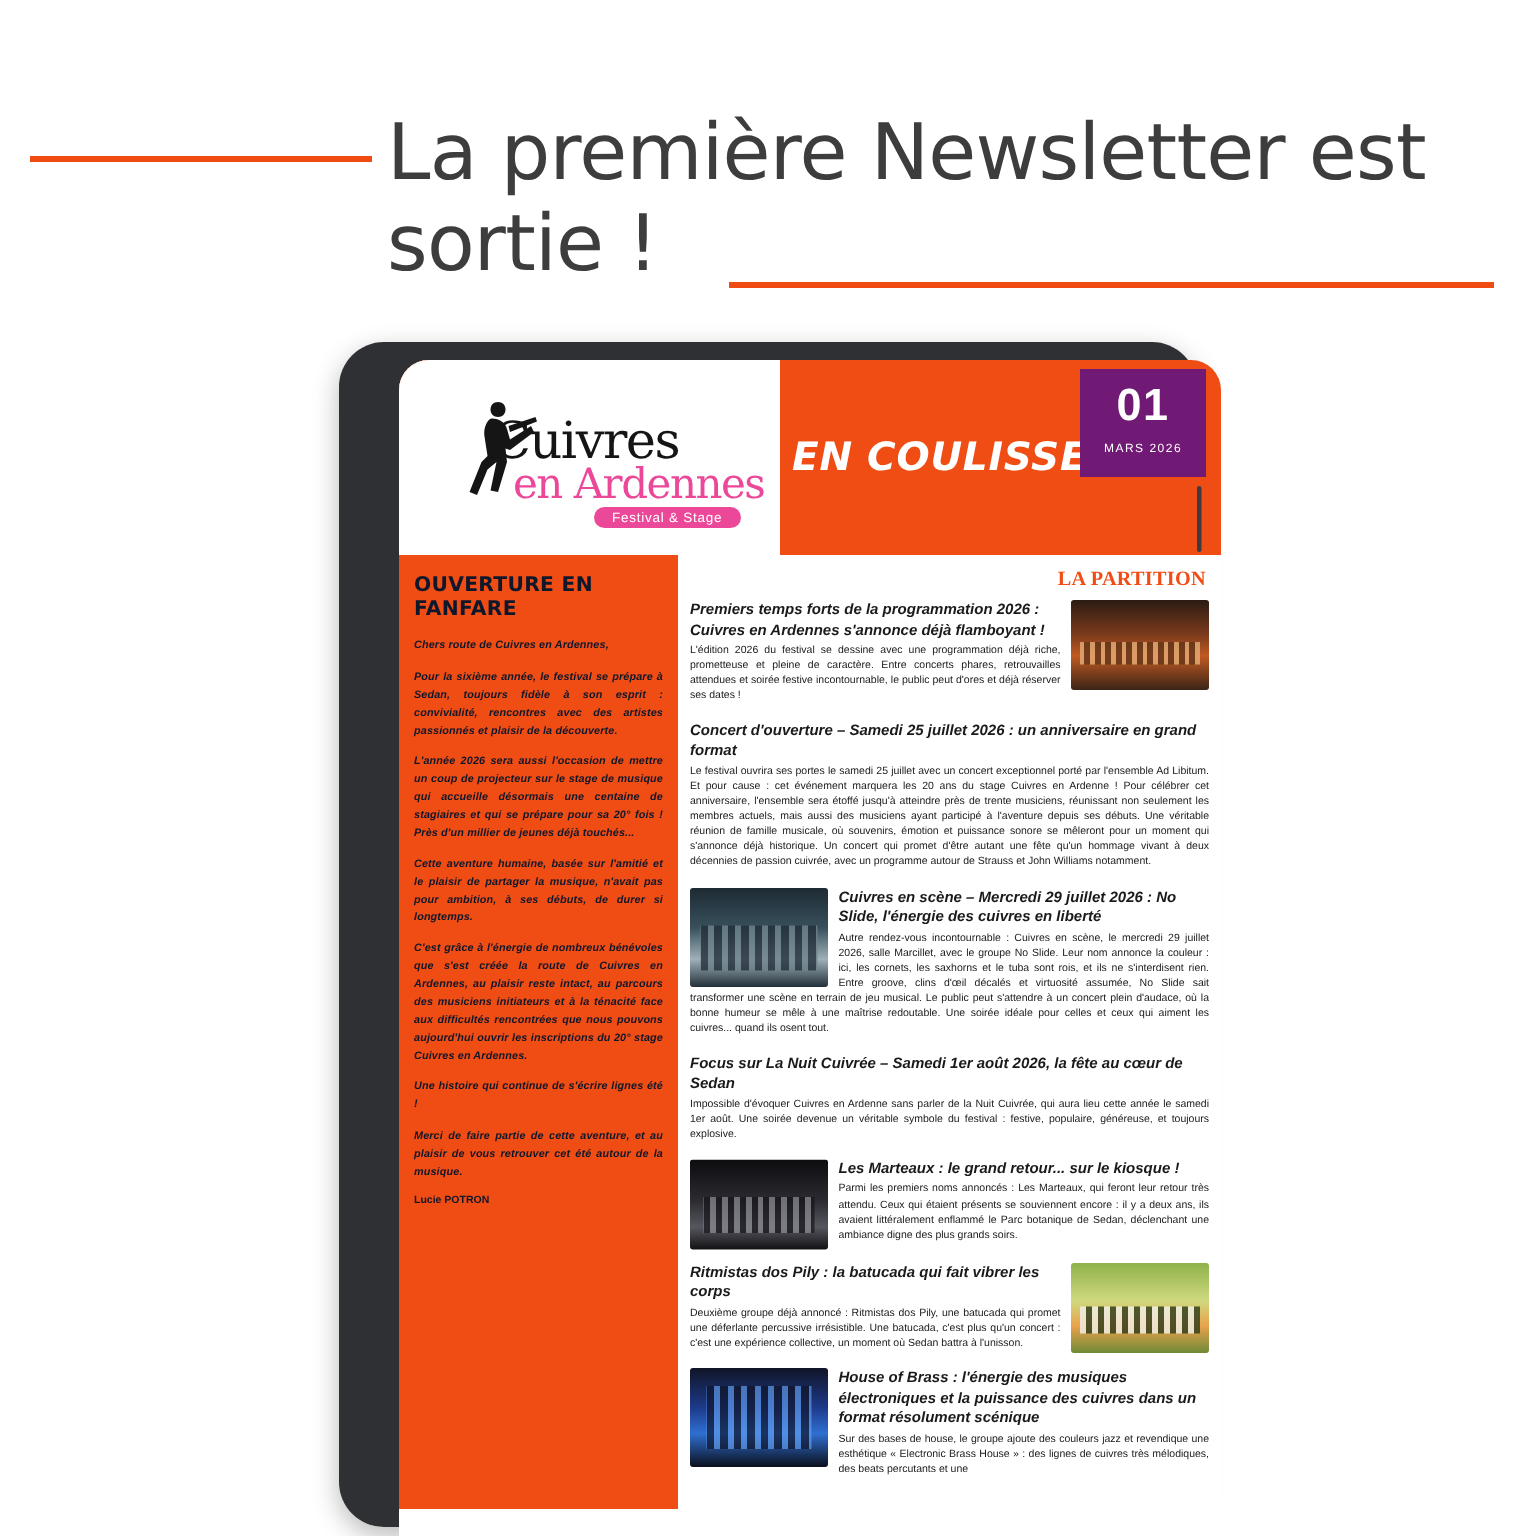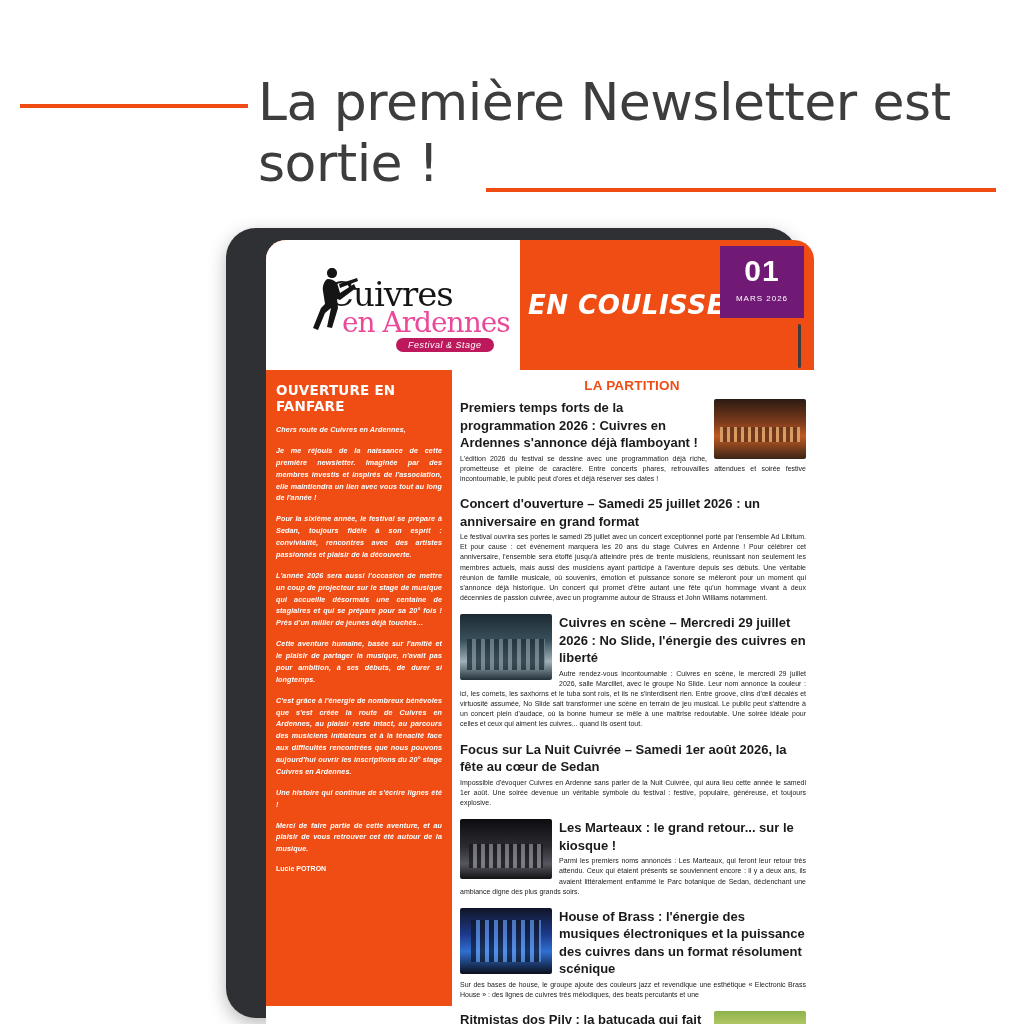--- a/index.html
+++ b/index.html
@@ -135,24 +135,23 @@
     font-family: "DejaVu Serif", serif;
     font-size: 28px;
     color: #ec4899;
     letter-spacing: -1px;
   }
   .logo-ribbon {
     position: absolute;
     left: 116px;
     top: 90px;
     padding: 2px 12px;
-    background: #be185d;
+    background: #ec4899;
     color: #ffffff;
     font-size: 9px;
-    font-style: italic;
     border-radius: 10px;
     letter-spacing: 0.5px;
   }
   .logo-player {
     position: absolute;
     left: 18px;
     top: 14px;
     width: 62px;
     height: 72px;
   }
@@ -192,21 +191,21 @@
 
   
   .nl-body {
     position: relative;
     height: 636px;
     display: flex;
   }
   .col-left {
     width: 186px;
     background: #f04d15;
-    color: #ffffff;
+    color: #0f172a;
     padding: 6px 10px 16px 10px;
     box-sizing: border-box;
   }
   .left-title {
     font-size: 13.5px;
     font-weight: bold;
     letter-spacing: 0.2px;
     margin: 6px 0 10px 0;
     font-family: "DejaVu Sans", sans-serif;
   }
@@ -226,33 +225,34 @@
   }
 
   .col-right {
     width: 362px;
     background: #ffffff;
     padding: 4px 8px 0 8px;
     box-sizing: border-box;
     color: #1a1a1a;
   }
   .partition-title {
-    text-align: center;
+    text-align: right;
     color: #f04d15;
     font-size: 13.5px;
     font-weight: bold;
     letter-spacing: 0.2px;
     margin: 4px 2px 6px 0;
-    font-family: Liberation Sans, sans-serif;
+    font-family: Liberation Serif, serif;
   }
   .art h3 {
     margin: 0 0 2px 0;
-    font-size: 13px;
+    font-size: 10px;
     font-weight: bold;
     line-height: 1.35;
+    font-style: italic;
   }
   .art p {
     margin: 0 0 5px 0;
     font-size: 7px;
     line-height: 1.45;
     text-align: justify;
   }
   .art {
     margin-bottom: 6px;
     overflow: hidden;
@@ -352,21 +352,20 @@
         <div class="issue-date">MARS 2026</div>
       </div>
     </div>
 
     <div class="nl-body">
 
       <div class="col-left">
         <div class="left-title">OUVERTURE EN FANFARE</div>
         <div class="left-text">
           <p>Chers route de Cuivres en Ardennes,</p>
-          <p>Je me réjouis de la naissance de cette première newsletter. Imaginée par des membres investis et inspirés de l'association, elle maintiendra un lien avec vous tout au long de l'année !</p>
           <p>Pour la sixième année, le festival se prépare à Sedan, toujours fidèle à son esprit : convivialité, rencontres avec des artistes passionnés et plaisir de la découverte.</p>
           <p>L'année 2026 sera aussi l'occasion de mettre un coup de projecteur sur le stage de musique qui accueille désormais une centaine de stagiaires et qui se prépare pour sa 20° fois ! Près d'un millier de jeunes déjà touchés...</p>
           <p>Cette aventure humaine, basée sur l'amitié et le plaisir de partager la musique, n'avait pas pour ambition, à ses débuts, de durer si longtemps.</p>
           <p>C'est grâce à l'énergie de nombreux bénévoles que s'est créée la route de Cuivres en Ardennes, au plaisir reste intact, au parcours des musiciens initiateurs et à la ténacité face aux difficultés rencontrées que nous pouvons aujourd'hui ouvrir les inscriptions du 20° stage Cuivres en Ardennes.</p>
           <p>Une histoire qui continue de s'écrire lignes été !</p>
           <p>Merci de faire partie de cette aventure, et au plaisir de vous retrouver cet été autour de la musique.</p>
         </div>
         <div class="signature">Lucie POTRON</div>
       </div>
 
@@ -399,27 +398,27 @@
           <p>Impossible d'évoquer Cuivres en Ardenne sans parler de la Nuit Cuivrée, qui aura lieu cette année le samedi 1er août. Une soirée devenue un véritable symbole du festival : festive, populaire, généreuse, et toujours explosive.</p>
         </div>
 
         <div class="art">
           <div class="thumb left ph-marteaux"></div>
           <h3>Les Marteaux : le grand retour... sur le kiosque !</h3>
           <p>Parmi les premiers noms annoncés : Les Marteaux, qui feront leur retour très attendu. Ceux qui étaient présents se souviennent encore : il y a deux ans, ils avaient littéralement enflammé le Parc botanique de Sedan, déclenchant une ambiance digne des plus grands soirs.</p>
         </div>
 
         <div class="art">
+          <div class="thumb right ph-ritmistas"></div>
+          <h3>Ritmistas dos Pily : la batucada qui fait vibrer les corps</h3>
+          <p>Deuxième groupe déjà annoncé : Ritmistas dos Pily, une batucada qui promet une déferlante percussive irrésistible. Une batucada, c'est plus qu'un concert : c'est une expérience collective, un moment où Sedan battra à l'unisson.</p>
+        </div>
+
+        <div class="art">
           <div class="thumb left tall ph-brass"></div>
           <h3>House of Brass : l'énergie des musiques électroniques et la puissance des cuivres dans un format résolument scénique</h3>
           <p>Sur des bases de house, le groupe ajoute des couleurs jazz et revendique une esthétique « Electronic Brass House » : des lignes de cuivres très mélodiques, des beats percutants et une</p>
-        </div>
-
-        <div class="art">
-          <div class="thumb right ph-ritmistas"></div>
-          <h3>Ritmistas dos Pily : la batucada qui fait vibrer les corps</h3>
-          <p>Deuxième groupe déjà annoncé : Ritmistas dos Pily, une batucada qui promet une déferlante percussive irrésistible. Une batucada, c'est plus qu'un concert : c'est une expérience collective, un moment où Sedan battra à l'unisson.</p>
         </div>
 
       </div>
     </div>
   </div>
 </div>
 
 </body></html>

